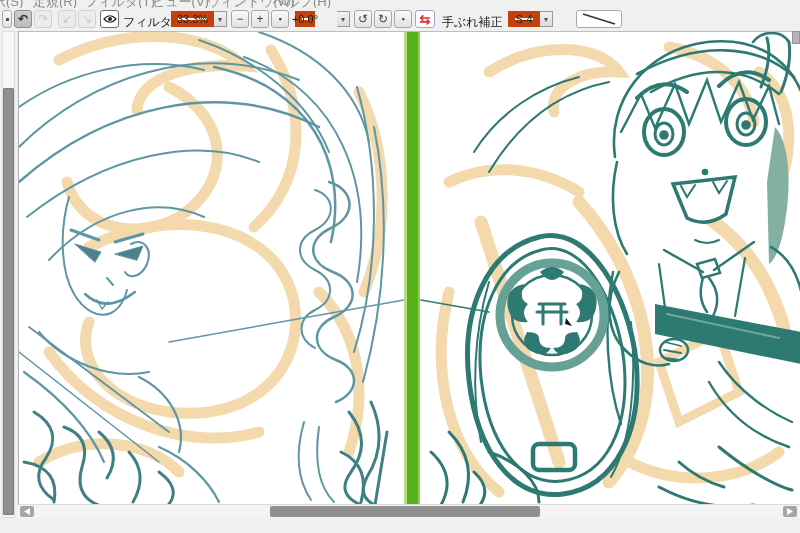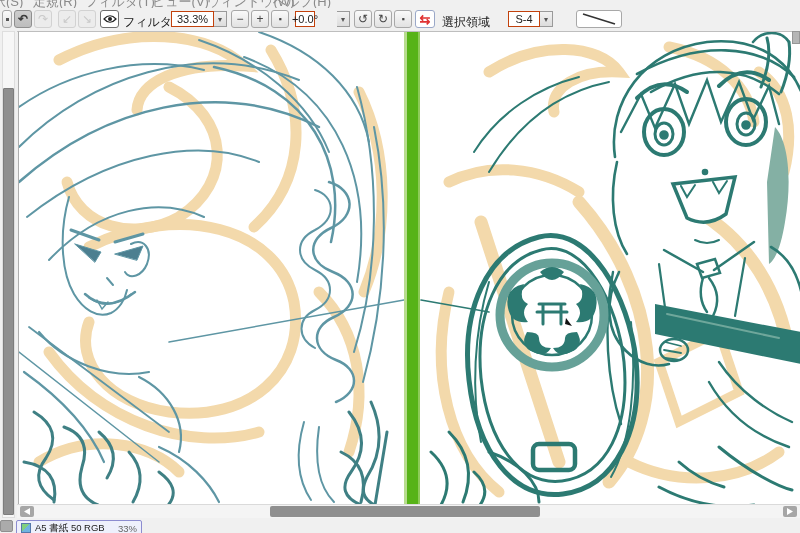--- a/index.html
+++ b/index.html
@@ -12,21 +12,21 @@
   #toolbar{position:absolute;left:0;top:8px;width:800px;height:23px;background:#f0f0f0;
            border-bottom:1px solid #c6c6c6;}
   .btn{position:absolute;top:2px;height:18px;box-sizing:border-box;border:1px solid #a8a8a8;
        border-radius:3px;background:linear-gradient(#fafafa,#e2e2e2);
        display:flex;align-items:center;justify-content:center;
        font-size:12px;color:#444;line-height:1;}
   .btn.pressed{background:linear-gradient(#cdcdcd,#bdbdbd);border-color:#8f8f8f;color:#3a3a3a;font-weight:bold;}
   .btn.disabled{background:#ececec;border-color:#d2d2d2;color:#c9c9c9;}
   .btn.white{background:#fff;}
   .tlabel{position:absolute;top:6px;font-size:12px;color:#1a1a1a;white-space:nowrap;}
-  .field{position:absolute;top:3px;height:16px;box-sizing:border-box;border:1px solid #c2410c;
+  .field{position:absolute;top:3px;height:16px;box-sizing:border-box;border:7px solid #c2410c;
          background:#fff;font-size:11px;color:#222;display:flex;align-items:center;justify-content:center;}
   .dd{position:absolute;top:3px;height:16px;width:13px;box-sizing:border-box;border:1px solid #9a9a9a;
       border-left:none;background:linear-gradient(#f2f2f2,#dcdcdc);display:flex;align-items:center;
       justify-content:center;font-size:8px;color:#555;}
   .red-icon{color:#e03232;font-weight:bold;font-size:13px;}
   
   #vscroll{position:absolute;left:0;top:31px;width:17px;height:487px;background:#f0f0f0;}
   #vscroll .track{position:absolute;left:2px;top:0;width:13px;height:487px;background:#f7f7f7;
                   border:1px solid #dedede;box-sizing:border-box;}
   #vscroll .thumb{position:absolute;left:3px;top:57px;width:11px;height:427px;background:#8f8f8f;
@@ -115,21 +115,21 @@
     </div>
     <div class="btn" style="left:374px;width:18px">
       <span>↻</span>
     </div>
     <div class="btn" style="left:394px;width:18px;font-size:9px">
       <span>▪</span>
     </div>
     <div class="btn white" style="left:415px;width:20px;border-color:#9aa8c8">
       <span class="red-icon">⇆</span>
     </div>
-    <span class="tlabel" style="left:442px">選択領域</span>
+    <span class="tlabel" style="left:442px">手ぶれ補正</span>
     <div class="field" style="left:508px;width:32px">S-4</div>
     <div class="dd" style="left:540px">
       <span>▾</span>
     </div>
     <div class="btn white" style="left:576px;width:46px">
       <svg width="40" height="14" viewBox="0 0 40 14">
         <line x1="4" y1="2" x2="36" y2="12" stroke="#333" stroke-width="1.6"></line>
       </svg>
     </div>
   </div>
@@ -297,22 +297,14 @@
         </svg>
     </div>
     <div class="thumb"></div>
     <div class="arrow" style="right:3px">
       <svg width="6" height="7" viewBox="0 0 6 7">
           <path d="M0,0 L6,3.5 L0,7 Z" fill="#ffffff"></path>
         </svg>
     </div>
   </div>
 
-  <div id="statusbar">
-    <div class="stub"></div>
-    <div id="canvas-tab">
-      <span class="thumb-ic"></span>
-      <span class="title">A5 書紙 50 RGB</span>
-      <span class="zoom">33%</span>
-    </div>
-  </div>
 
 </div>
 
 </body></html>

